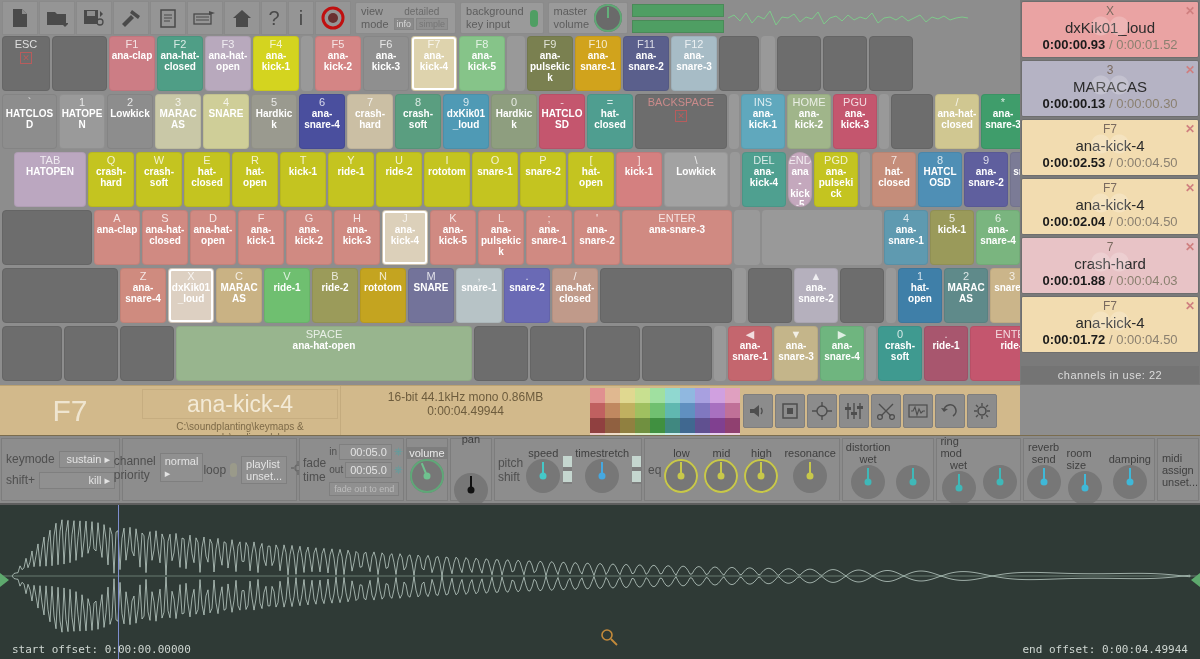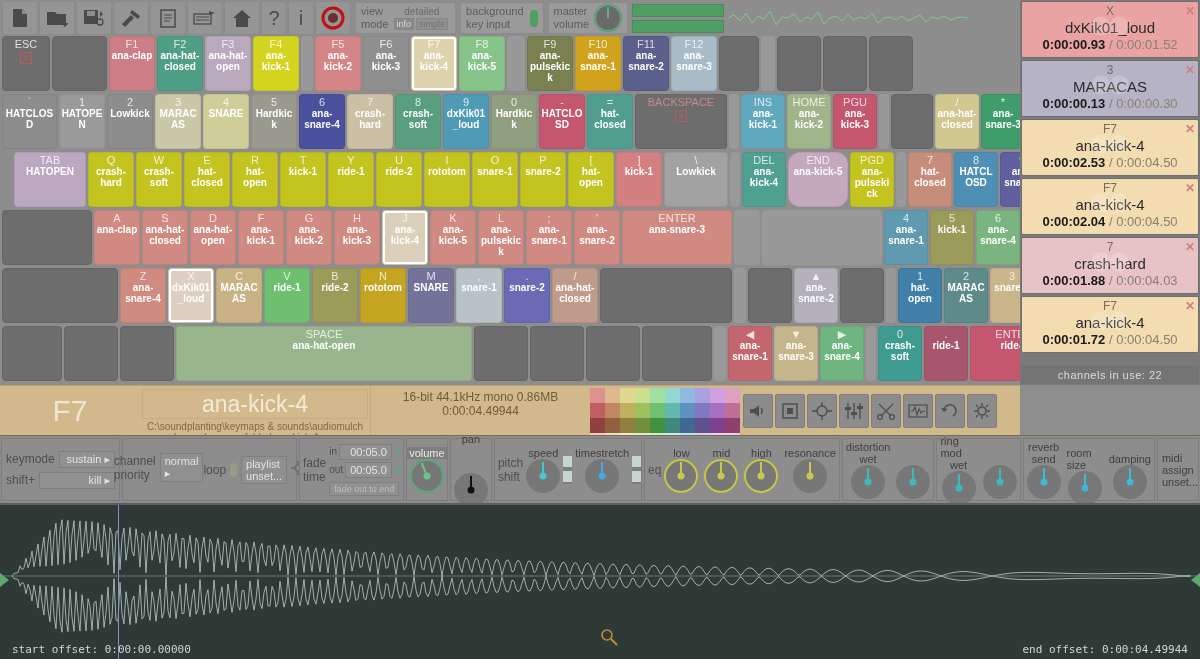--- a/index.html
+++ b/index.html
@@ -73,21 +73,21 @@
 
   
   .infobar { position:absolute; left:0; top:385px; width:1020px; height:50px;
              background:#d2b98b; border-top:1px solid #bba272; display:flex; align-items:stretch; }
   .ib-key { width:140px; display:flex; align-items:center; justify-content:center;
             font-size:30px; color:#efe5d0; }
   .ib-mid { flex:1; position:relative; }
   .ib-name { height:30px; display:flex; align-items:center; justify-content:center;
              font-size:23px; color:#f3ead6; border:1px solid #c6ad80; margin:3px 2px 0 2px;}
   .ib-path { text-align:center; font-size:10px; color:#7d6a48; margin-top:2px; }
-  .ib-meta { width:220px; text-align:center; font-size:12px; color:#6d5c3d; padding-top:4px;
+  .ib-meta { width:250px; text-align:center; font-size:12px; color:#6d5c3d; padding-top:4px;
              border-left:1px solid #c4ab7e; }
   .ib-meta .l2 { font-size:12px; }
   .palette { width:150px; display:flex; flex-wrap:wrap; align-content:flex-start; padding-top:2px; }
   .palette i { width:15px; height:15px; display:block; }
   .ib-tools { width:280px; display:flex; align-items:center; gap:2px; padding-left:3px; }
   .ib-tool { width:30px; height:34px; background:#8c8c8c; border:1px solid #7e7e7e;
              border-radius:2px; display:flex; align-items:center; justify-content:center;
              color:#4e4e4e; }
 
   
@@ -424,21 +424,21 @@
         </div>
         <div class="key" style="width: 64px; height: 55px; margin-right: 2px; background: rgb(162, 162, 162);">
           <span class="kn">\</span>
           <span class="kv">Lowkick</span>
         </div>
         <div class="key blank" style="width: 10px; height: 55px; margin-right: 2px;"></div>
         <div class="key" style="width: 44px; height: 55px; margin-right: 2px; background: rgb(79, 160, 144);">
           <span class="kn">DEL</span>
           <span class="kv">ana-kick-4</span>
         </div>
-        <div class="key" style="width: 60px; height: 55px; margin-right: 2px; background: rgb(196, 168, 189); border-radius: 12px;">
+        <div class="key" style="width: 24px; height: 55px; margin-right: 2px; background: rgb(196, 168, 189); border-radius: 12px;">
           <span class="kn">END</span>
           <span class="kv">ana-kick-5</span>
         </div>
         <div class="key" style="width: 44px; height: 55px; margin-right: 2px; background: rgb(196, 196, 32);">
           <span class="kn">PGD</span>
           <span class="kv">ana-pulsekick</span>
         </div>
         <div class="key blank" style="width: 10px; height: 55px; margin-right: 2px;"></div>
         <div class="key" style="width: 44px; height: 55px; margin-right: 2px; background: rgb(197, 141, 122);">
           <span class="kn">7</span>

